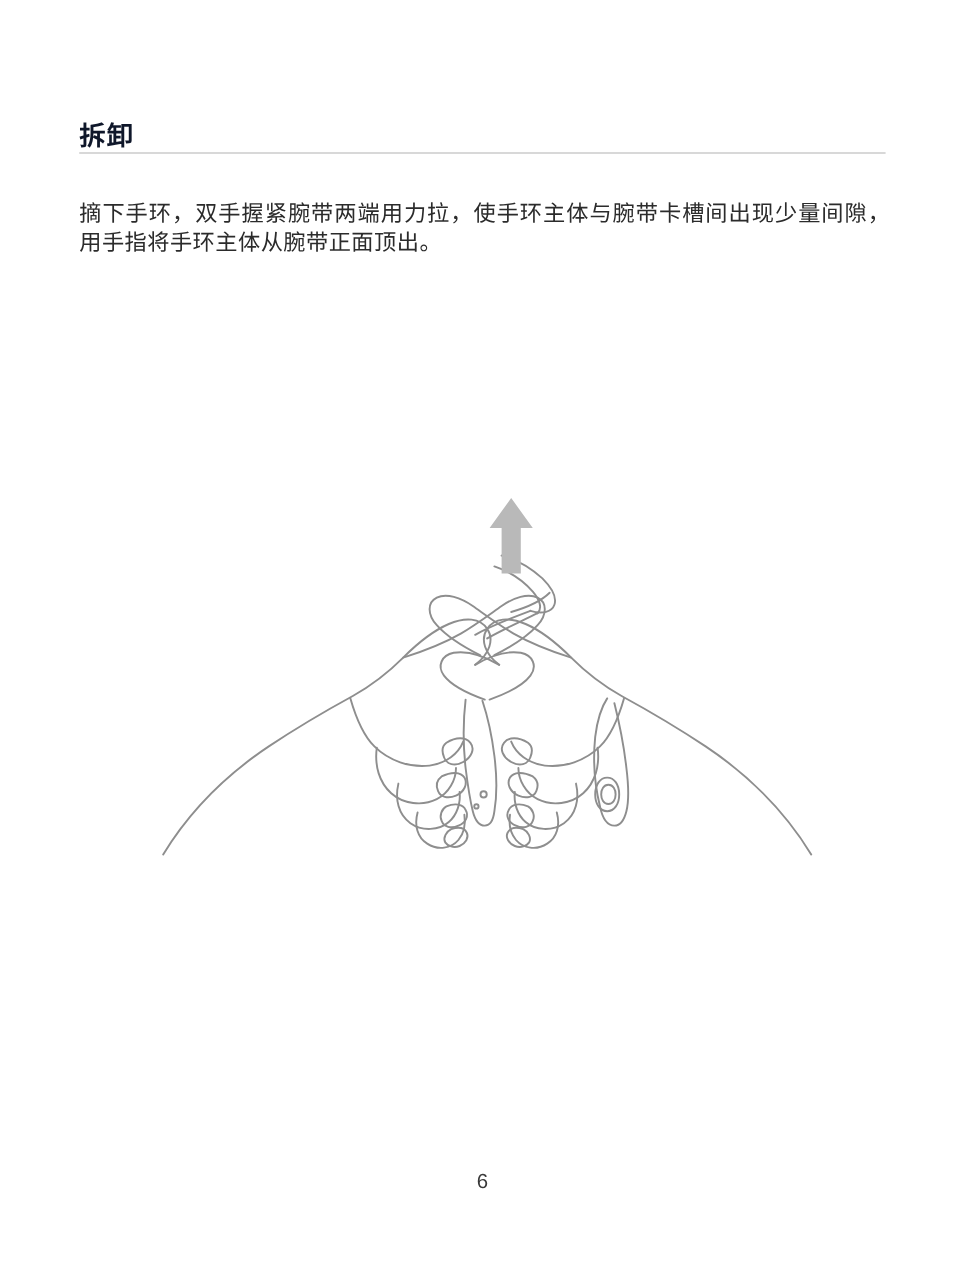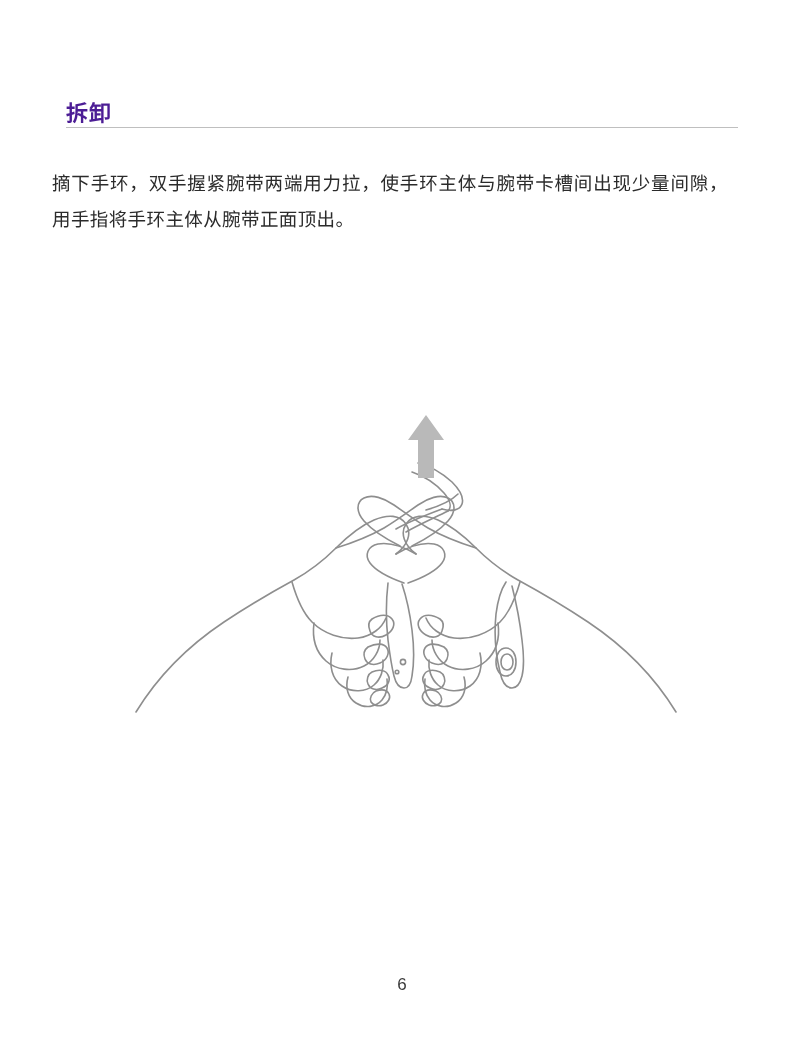--- a/index.html
+++ b/index.html
@@ -23,37 +23,37 @@
     height: 1051px;
     box-sizing: border-box;
   }
   .section-title {
     position: absolute;
     left: 66px;
     top: 80px;
     font-size: 22px;
     font-weight: bold;
     letter-spacing: 1px;
-    color: #4c1d95;
+    color: #0f172a;
   }
   .title-rule {
     position: absolute;
     left: 66px;
     top: 127px;
     width: 672px;
     height: 1px;
     background: #bfbfbf;
   }
   .body-text {
     position: absolute;
-    left: 52px;
+    left: 66px;
     top: 147px;
     width: 676px;
     font-size: 18.5px;
-    line-height: 36px;
+    line-height: 24px;
     color: #2b2b2b;
     letter-spacing: 0.4px;
     text-align: justify;
   }
   .illustration {
     position: absolute;
     left: 96px;
     top: 400px;
     width: 620px;
     height: 340px;

